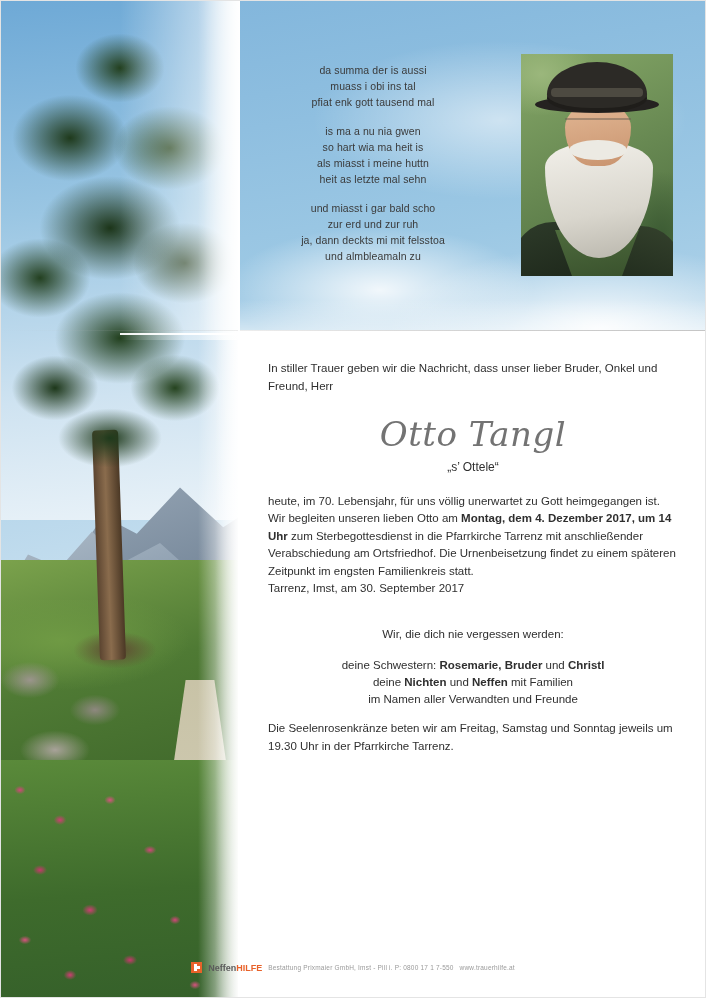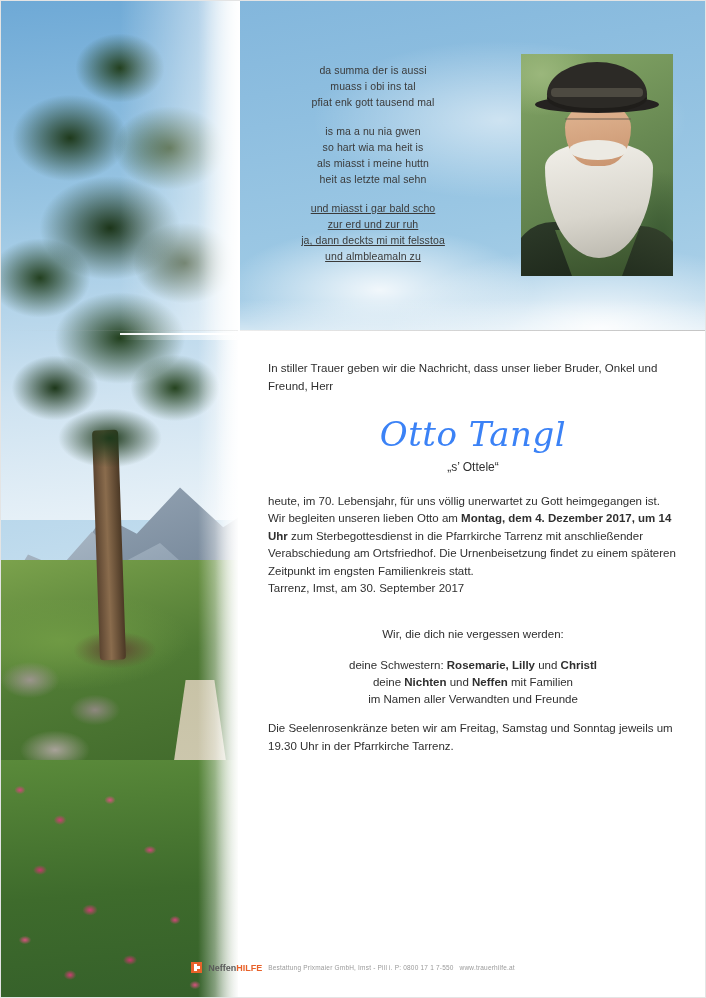--- a/index.html
+++ b/index.html
@@ -173,21 +173,21 @@
     position: absolute;
     left: 262px; top: 62px;
     width: 222px;
     text-align: center;
     color: #3a3a3a;
     font-size: 10.5px;
     line-height: 16px;
     letter-spacing: .1px;
   }
   .poem .stanza { margin-bottom: 13px; }
-  .poem .stanza:last-child { margin-bottom: 8px; text-decoration: underline; }
+  .poem .stanza:last-child { margin-bottom: 8px; }
 
   
   .portrait {
     position: absolute;
     left: 521px; top: 54px;
     width: 152px; height: 222px;
     overflow: hidden;
     background: linear-gradient(160deg, #7d9e5f 0%, #5e7f46 40%, #47683a 100%);
   }
   .portrait .bg-blur {
@@ -269,21 +269,21 @@
   .block { margin-bottom: 16px; }
   .name-line {
     text-align: center;
     margin: 20px 0 6px 0;
   }
   .name-script {
     font-family: "DejaVu Serif", serif;
     font-style: italic;
     font-size: 34px;
     line-height: 38px;
-    color: #3b82f6;
+    color: #737373;
     letter-spacing: .5px;
   }
   .nickname {
     text-align: center;
     font-size: 12px;
     color: #2f2f2f;
     margin-bottom: 16px;
   }
   .b { font-weight: bold; }
   .block-family { margin-top: 28px; margin-bottom: 12px; }
@@ -412,21 +412,21 @@
     <p class="block">
       <span>Wir begleiten unseren lieben Otto am </span><span class="b">Montag, dem 4. Dezember 2017, um 14 Uhr</span><span> zum Sterbegottesdienst in die Pfarrkirche Tarrenz mit anschließender Verabschiedung am Ortsfriedhof. Die Urnenbeisetzung findet zu einem späteren Zeitpunkt im engsten Familienkreis statt.</span>
     </p>
 
     <p class="block">Tarrenz, Imst, am 30. September 2017</p>
 
     <div class="block-family">
       <div class="family-head">Wir, die dich nie vergessen werden:</div>
       <div class="family-lines">
         <div>
-          <span>deine Schwestern: </span><span class="b">Rosemarie, Lilly</span><span> und </span><span class="b">Christl</span>
+          <span>deine Schwestern: </span><span class="b">Rosemarie, Bruder</span><span> und </span><span class="b">Christl</span>
         </div>
         <div>
           <span>deine </span><span class="b">Nichten</span><span> und </span><span class="b">Neffen</span><span> mit Familien</span>
         </div>
         <div>im Namen aller Verwandten und Freunde</div>
       </div>
     </div>
 
     <p>Die Seelenrosenkränze beten wir am Freitag, Samstag und Sonntag jeweils um 19.30 Uhr in der Pfarrkirche Tarrenz.</p>
   </div>

